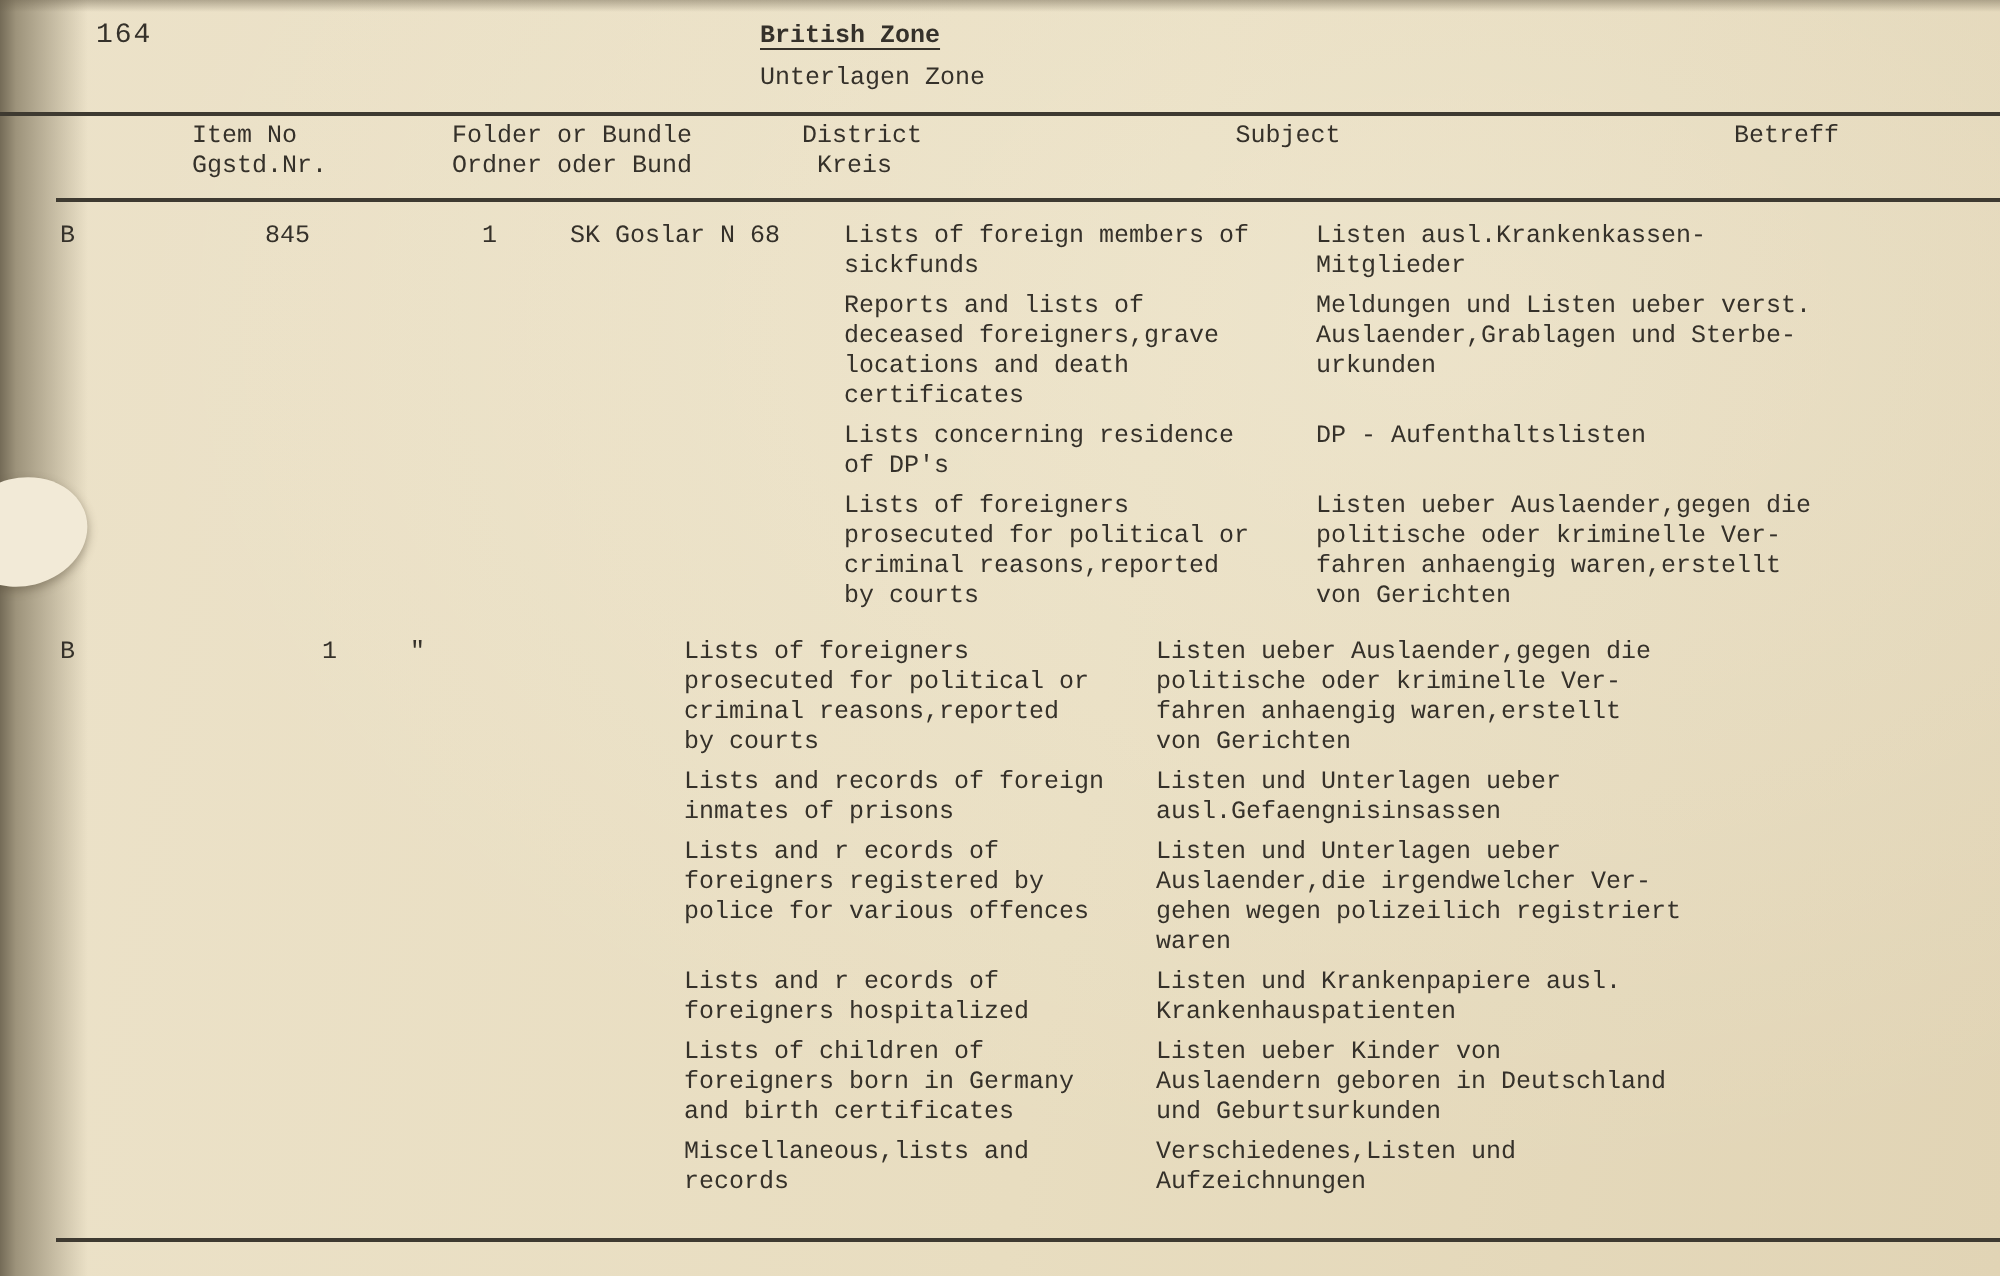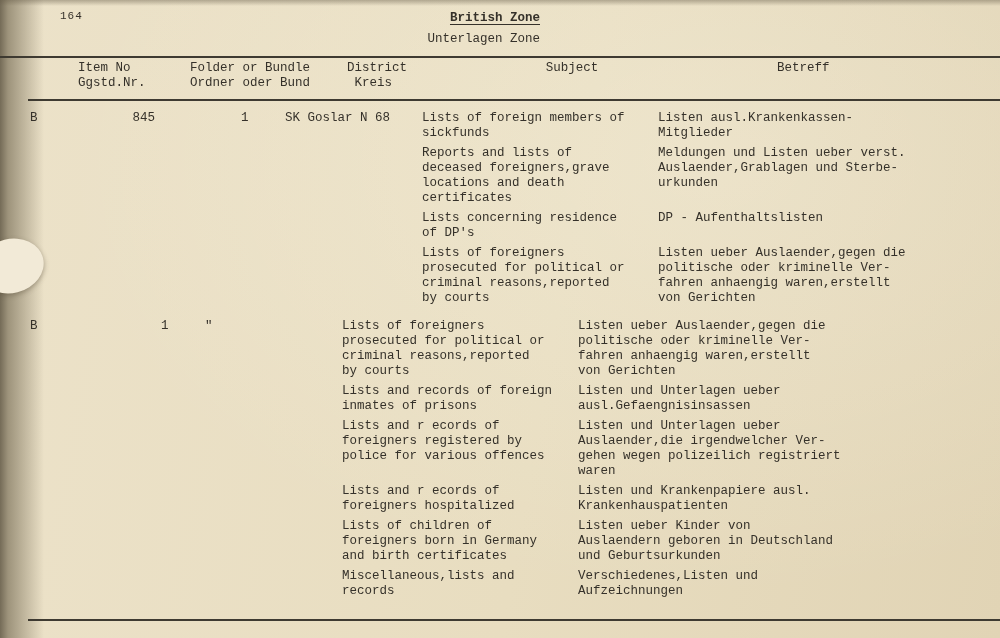--- a/index.html
+++ b/index.html
@@ -27,29 +27,29 @@
     background:#f2ead7; border-radius:50%;
     transform:rotate(-14deg);
     box-shadow:0 2px 5px rgba(90,80,60,.45);
   }
 
   .rule { position:absolute; height:2px; background:#3e3a31; }
   .rule-top    { left:0;  right:0; top:56px;  }
   .rule-mid    { left:28px; right:0; top:99px;  }
   .rule-bottom { left:28px; right:0; top:619px; }
 
-  .pageno { position:absolute; left:60px; top:10px; font-size:11px; letter-spacing:1px; }
+  .pageno { position:absolute; left:48px; top:10px; font-size:14px; letter-spacing:1px; }
 
-  .titleblock { position:absolute; left:380px; top:11px; width:160px; text-align:right; font-size:12.5px; }
+  .titleblock { position:absolute; left:380px; top:11px; width:160px; text-align:left; font-size:12.5px; }
   .title { display:inline-block; text-decoration:underline; text-underline-offset:3px; font-weight:bold; }
   .subtitle { margin-top:7px; }
 
   .colheads {
     position:absolute; left:28px; right:0; top:61px;
-    display:flex; font-size:12.5px; line-height:15px; white-space:pre;
+    display:flex; font-size:12.5px; line-height:15px; white-space:pre;gap:18px;
   }
   .h-sp       { width:47px; }
   .h-item     { width:80px;  padding-left:3px; }
   .h-folder   { width:125px; padding-left:3px;margin-left:32px; }
   .h-district { width:142px; padding-left:35px; }
   .h-subject  { width:236px; text-align:center; }
   .h-betreff  { flex:1; padding-left:87px; }
 
   .tbody {
     position:absolute; left:28px; right:0; top:111px;

